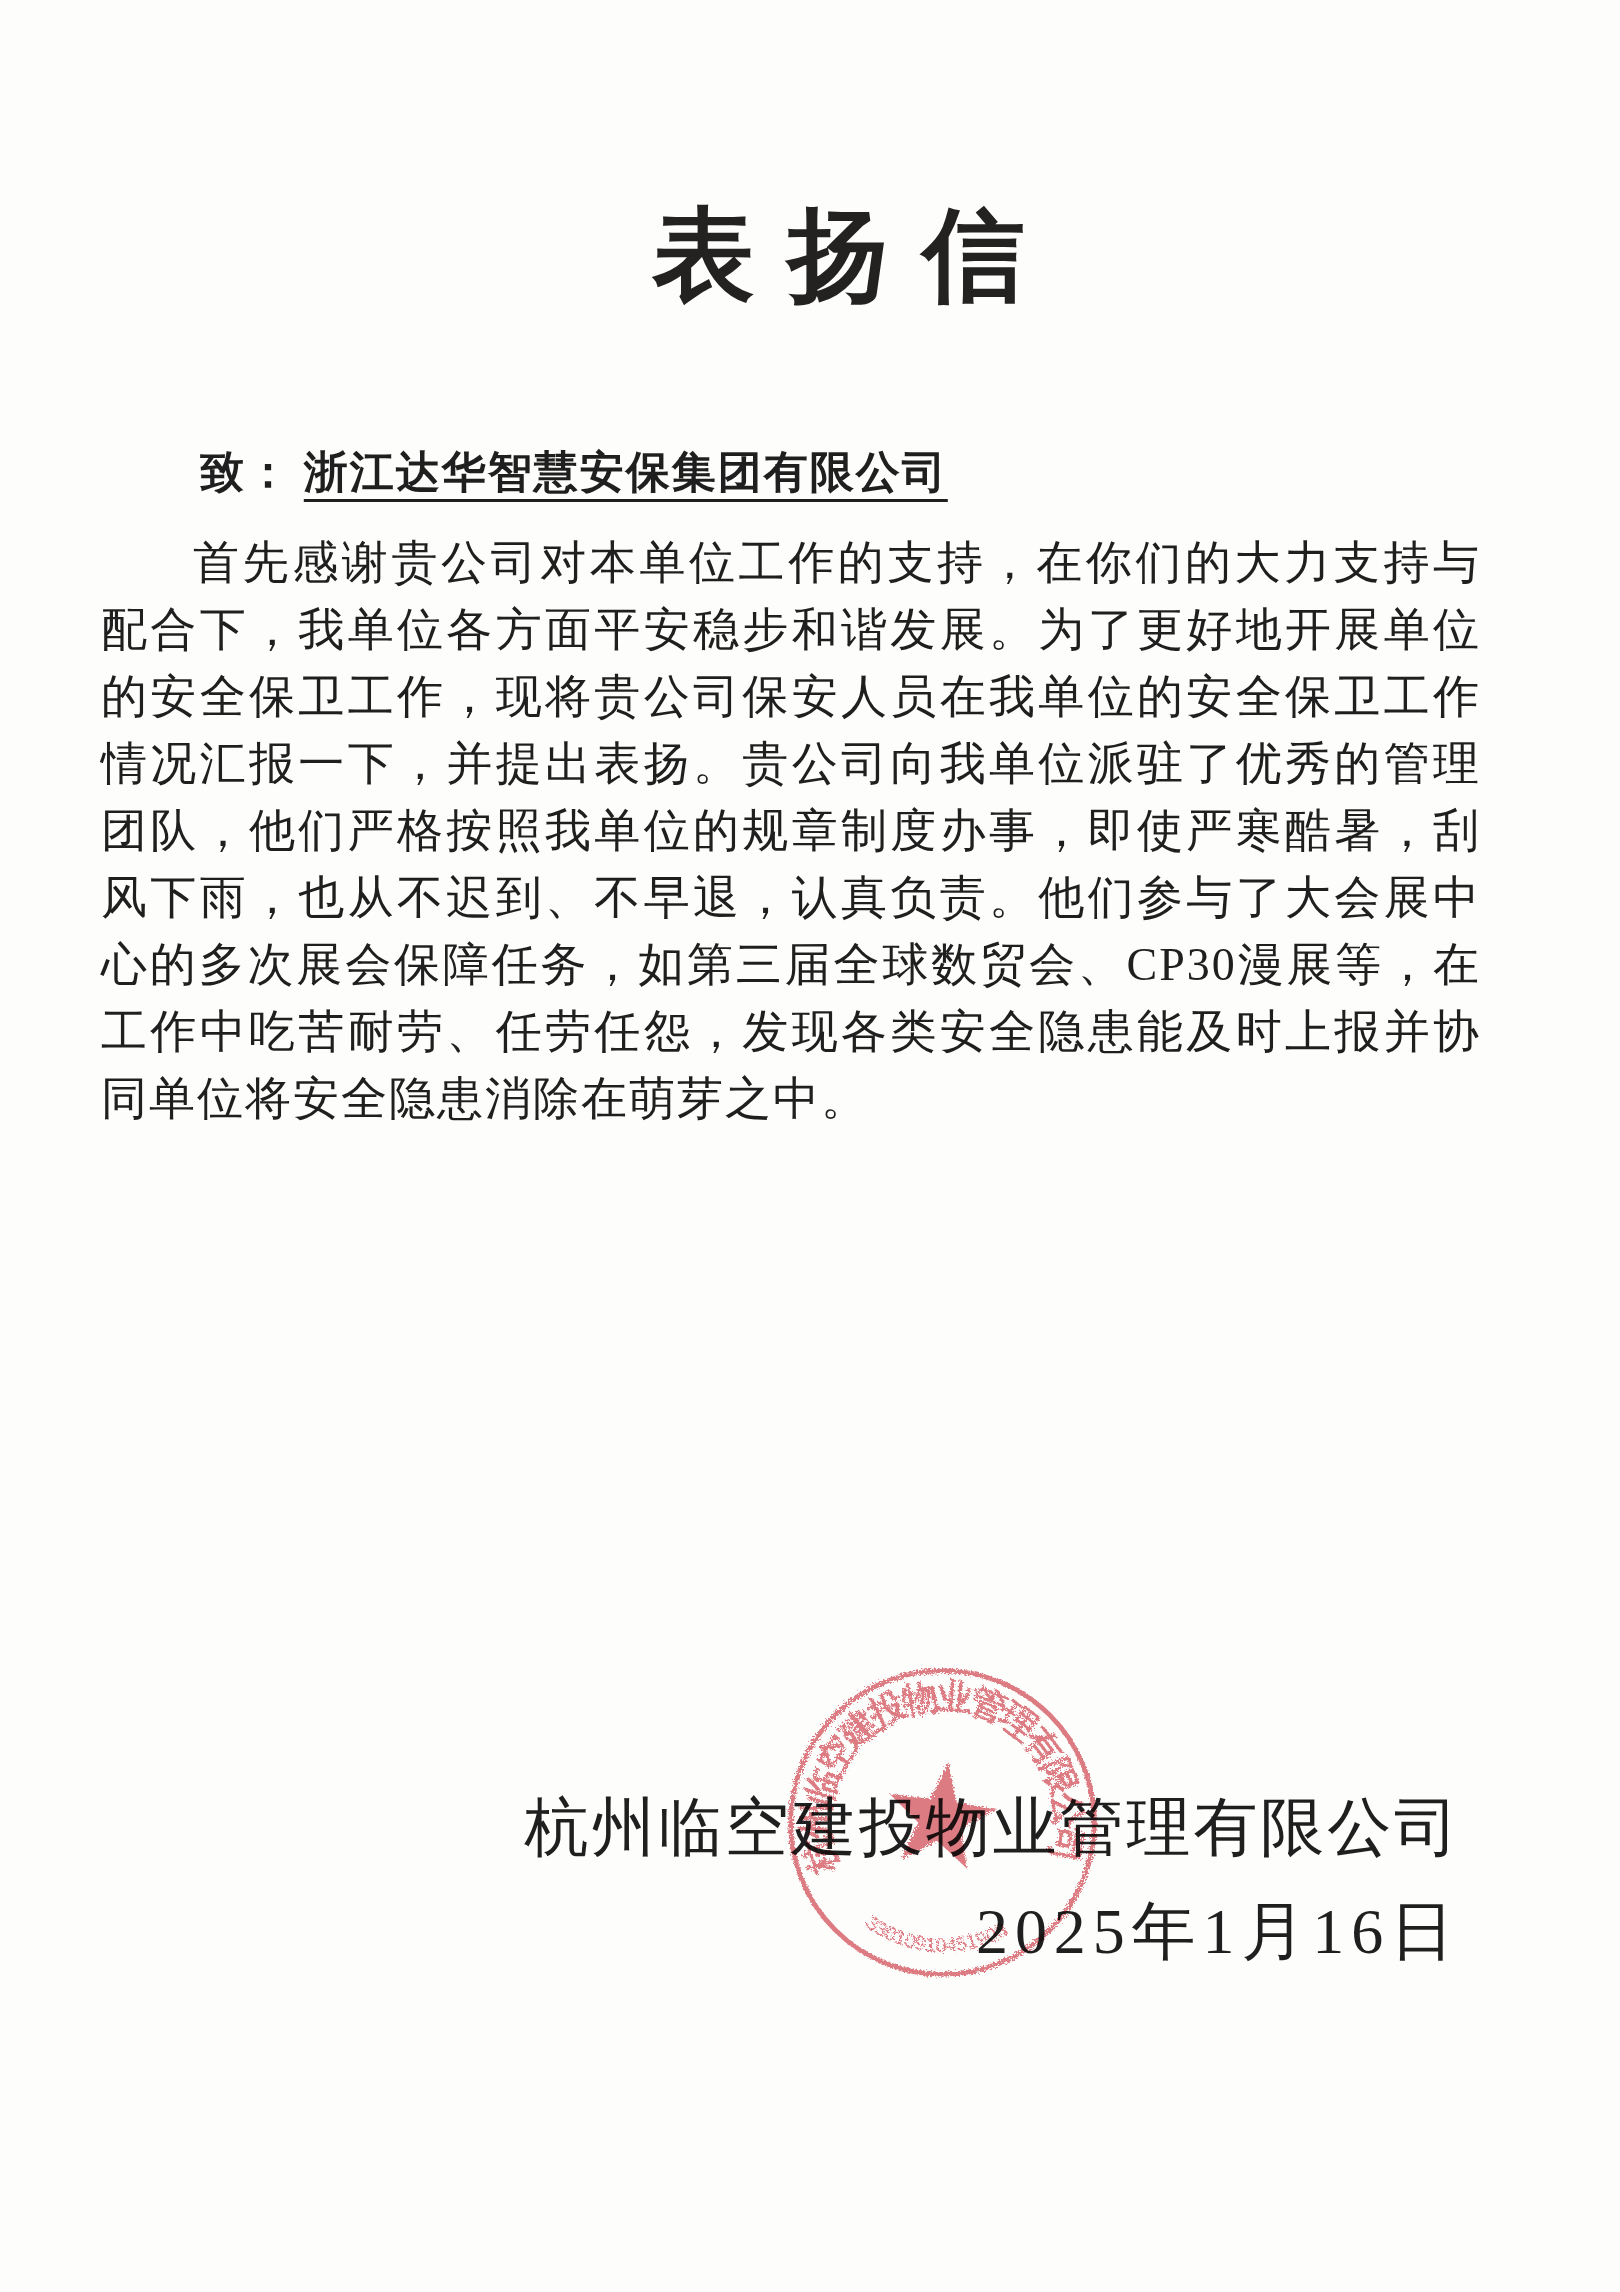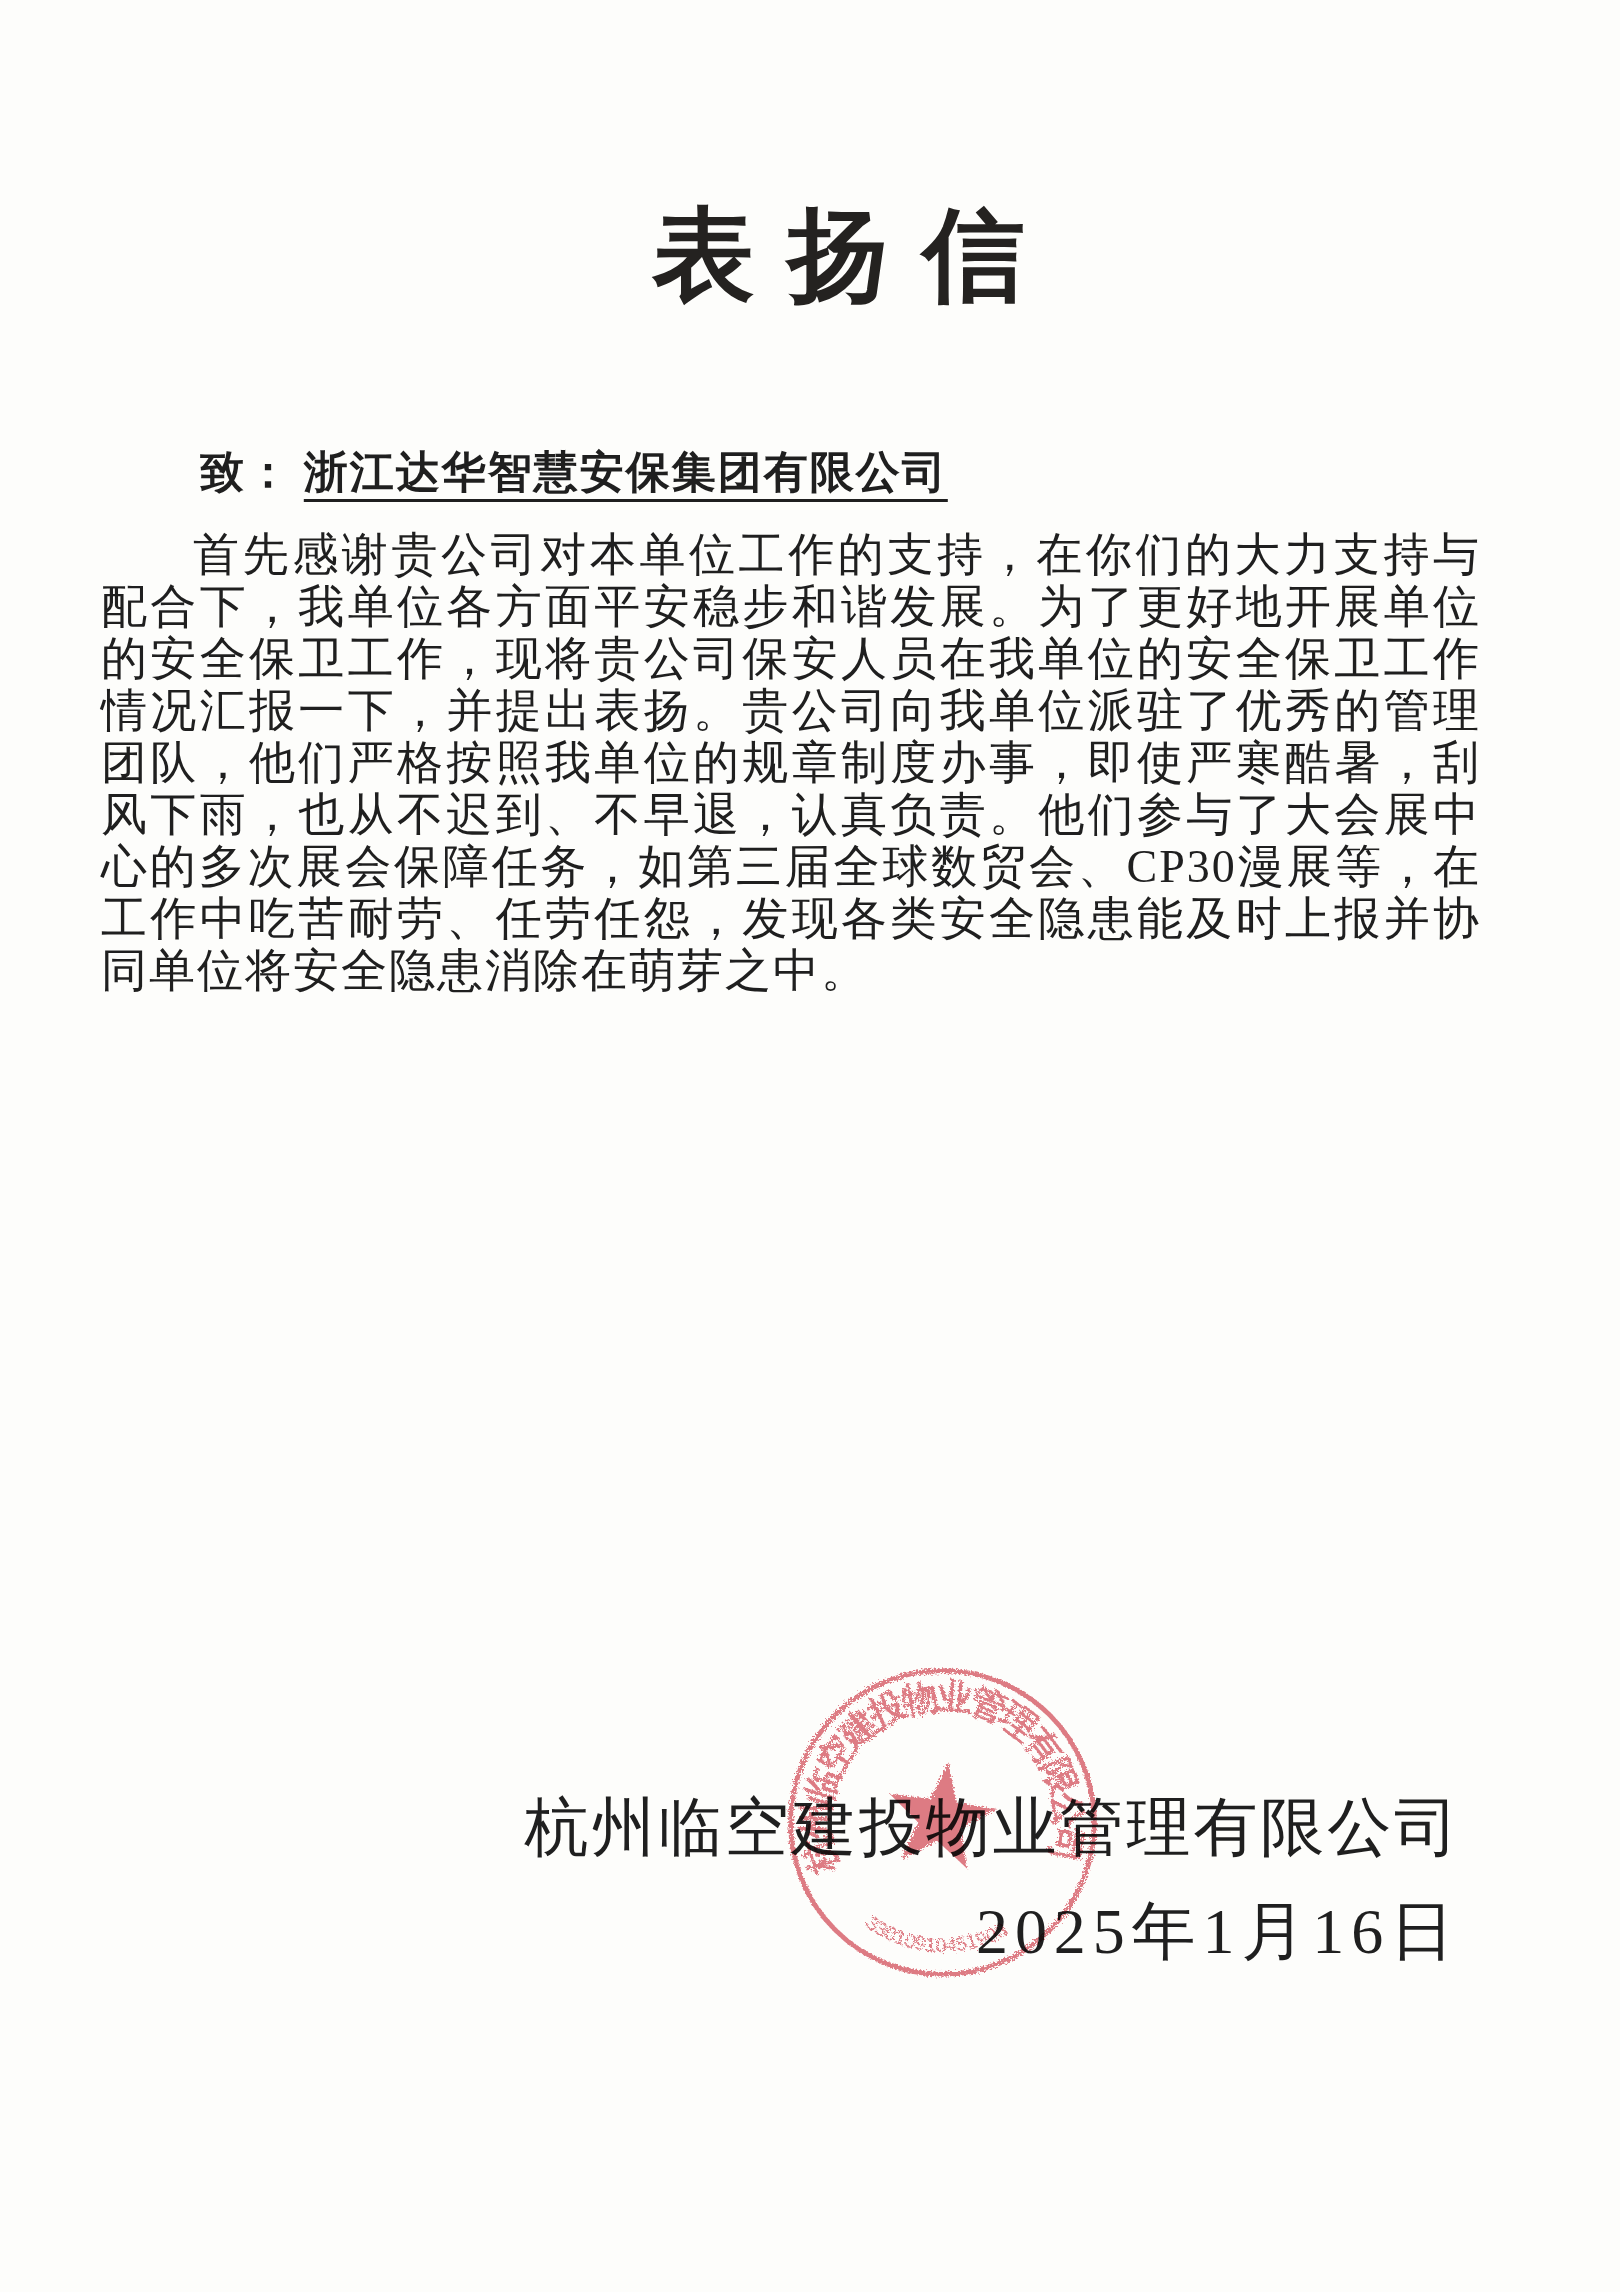--- a/index.html
+++ b/index.html
@@ -36,21 +36,21 @@
   }
   .to-name {
     margin-left:11.8px;
     text-decoration:underline;
     text-decoration-thickness:2.9px;
     text-underline-offset:11.8px;
   }
   .letter-body {
     position:absolute; top:529px; left:101px; width:1380px;
     font-size:46px;
-    line-height:52px;
+    line-height:67px;
     text-align:justify;
     text-justify:inter-ideograph;
   }
   .para { margin:0; text-indent:2em; letter-spacing:2px; }
   .closing { margin:37px 0 0 0; text-indent:2em; letter-spacing:2px; }
   .sig {
     position:absolute; top:1784px; right:159px;
     text-align:right;
     font-size:64px;
     white-space:nowrap;

